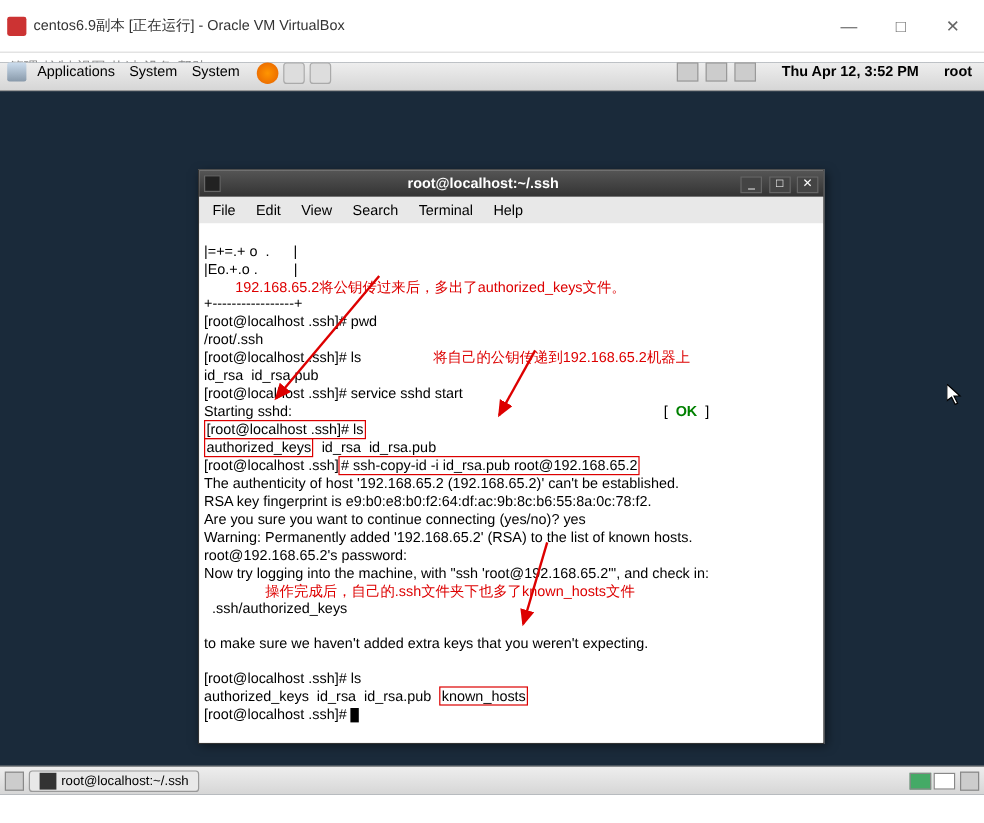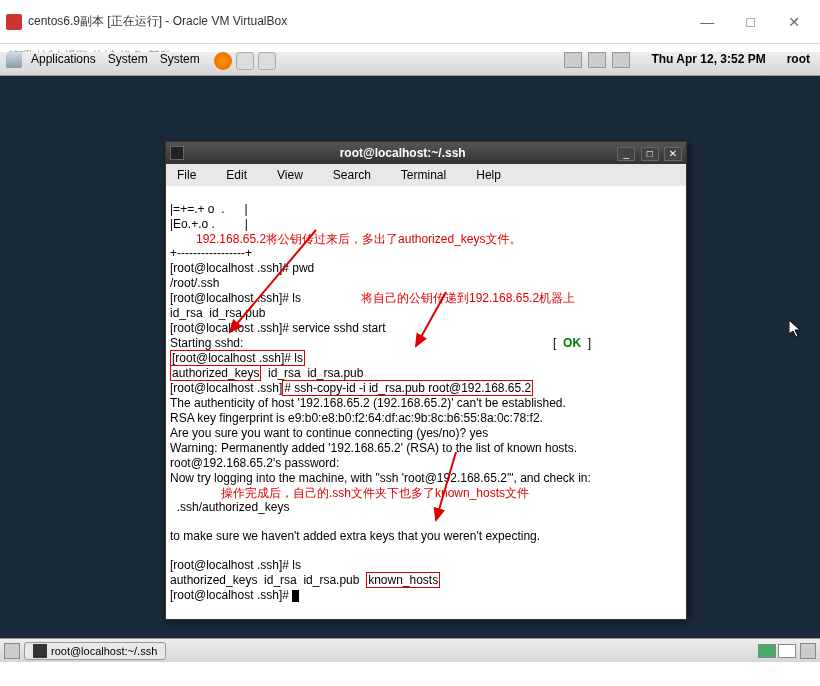--- a/index.html
+++ b/index.html
@@ -33,21 +33,21 @@
 .gfolder { background:linear-gradient(#7cb6e8,#4a8cc8); border:1px solid #369; }
 .gtrash { background:linear-gradient(#bcd,#89a); border:1px solid #678; }
 .gcd { background:radial-gradient(circle,#fff 20%,#ccc 60%,#888); border-radius:50%; }
 
 
 .termwin { position:absolute; top:89px; left:165px; width:522px; background:#e0e0e0; border:1px solid #333; box-shadow:2px 2px 8px rgba(0,0,0,0.5); }
 .term-titlebar { height:22px; background:linear-gradient(#555,#333); color:#fff; display:flex; align-items:center; padding:0 4px; font-size:12px; }
 .term-titlebar .ticon { width:14px; height:14px; background:#222; border:1px solid #666; margin-right:6px; }
 .term-titlebar .ttitle { flex:1; text-align:center; font-weight:bold; }
 .term-titlebar .tbtns span { display:inline-block; width:18px; height:14px; background:#444; border:1px solid #666; margin-left:2px; text-align:center; line-height:12px; font-size:10px; }
-.term-menubar { height:22px; background:#e8e8e8; display:flex; align-items:center; gap:20px; padding:1px 6px; font-size:12px; }
+.term-menubar { height:22px; background:#e8e8e8; display:flex; align-items:center; gap:7px; padding:1px 6px; font-size:12px; }
 .term-menubar span { padding:0 5px; }
 .term-body { background:#fff; padding:2px 4px; font-family:"Courier New",monospace; font-size:12px; line-height:14px; white-space:pre; overflow:hidden; position:relative; color:#000; }
 .red { color:#d00; }
 .redbox { border:1px solid #d00; padding:0 1px; }
 .ok { color:#008000; font-weight:bold; }
 .cursor { display:inline-block; width:7px; height:12px; background:#000; vertical-align:middle; }
 
 
 svg.anno { position:absolute; top:0; left:0; pointer-events:none; }
 

